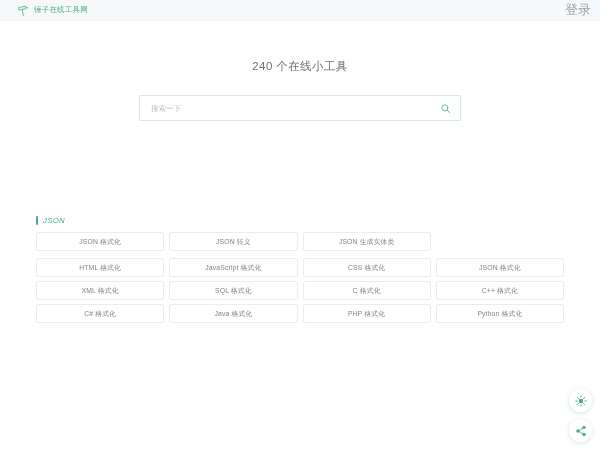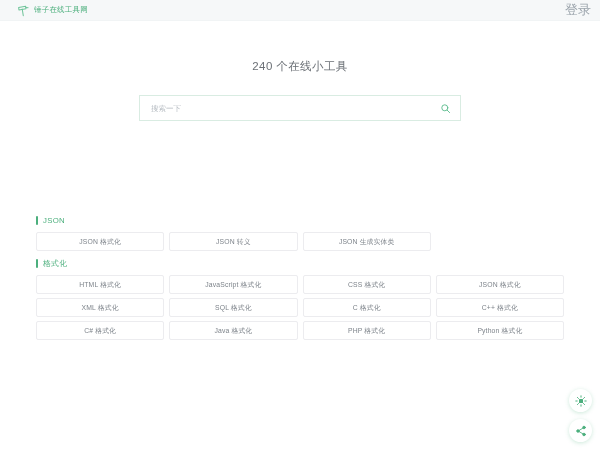--- a/index.html
+++ b/index.html
@@ -121,20 +121,21 @@
     background: #4caf7d;
     border-radius: 1px;
     flex: 0 0 auto;
   }
 
   .section-title {
     font-size: 7.8px;
     color: #4caf7d;
     letter-spacing: 0.3px;
     white-space: nowrap;
+    font-style: italic;
   }
 
   .tool-grid {
     display: grid;
     grid-template-columns: repeat(4, 1fr);
     gap: 4px 5px;
   }
 
   .tool-card {
     height: 19px;
@@ -211,24 +212,20 @@
       <span class="section-title">JSON</span>
     </div>
     <div class="tool-grid">
       <div class="tool-card">JSON 格式化</div>
       <div class="tool-card">JSON 转义</div>
       <div class="tool-card">JSON 生成实体类</div>
     </div>
   </div>
 
   <div class="section">
-    <div class="section-head">
-      <span class="section-bar"></span>
-      <span class="section-title">格式化</span>
-    </div>
     <div class="tool-grid">
       <div class="tool-card">HTML 格式化</div>
       <div class="tool-card">JavaScript 格式化</div>
       <div class="tool-card">CSS 格式化</div>
       <div class="tool-card">JSON 格式化</div>
       <div class="tool-card">XML 格式化</div>
       <div class="tool-card">SQL 格式化</div>
       <div class="tool-card">C 格式化</div>
       <div class="tool-card">C++ 格式化</div>
       <div class="tool-card">C# 格式化</div>

